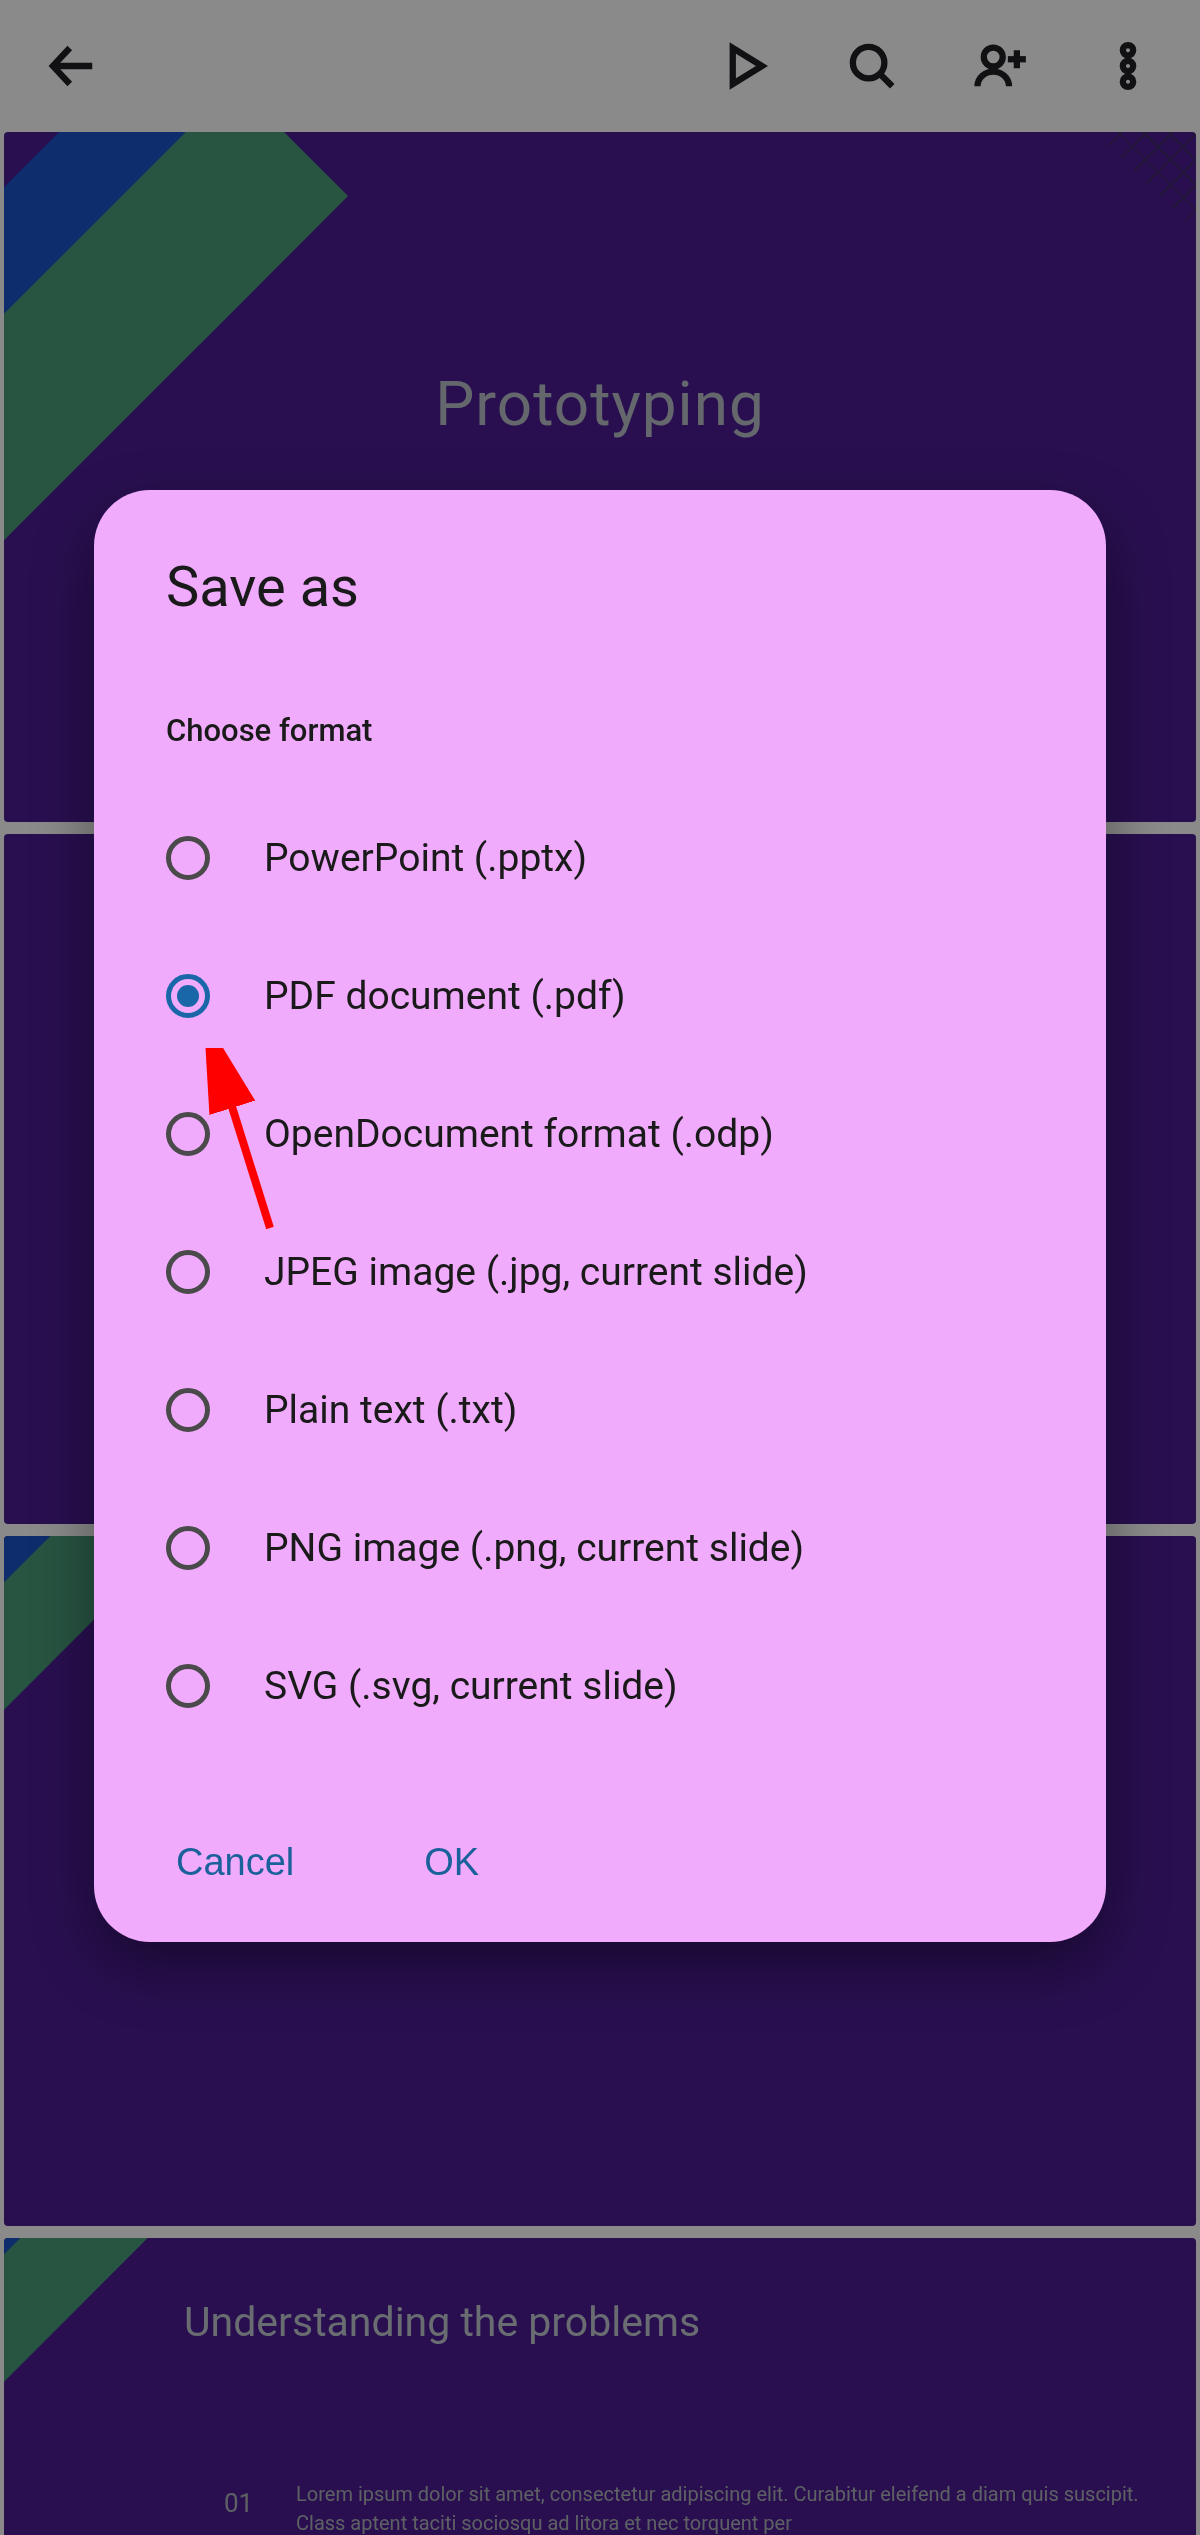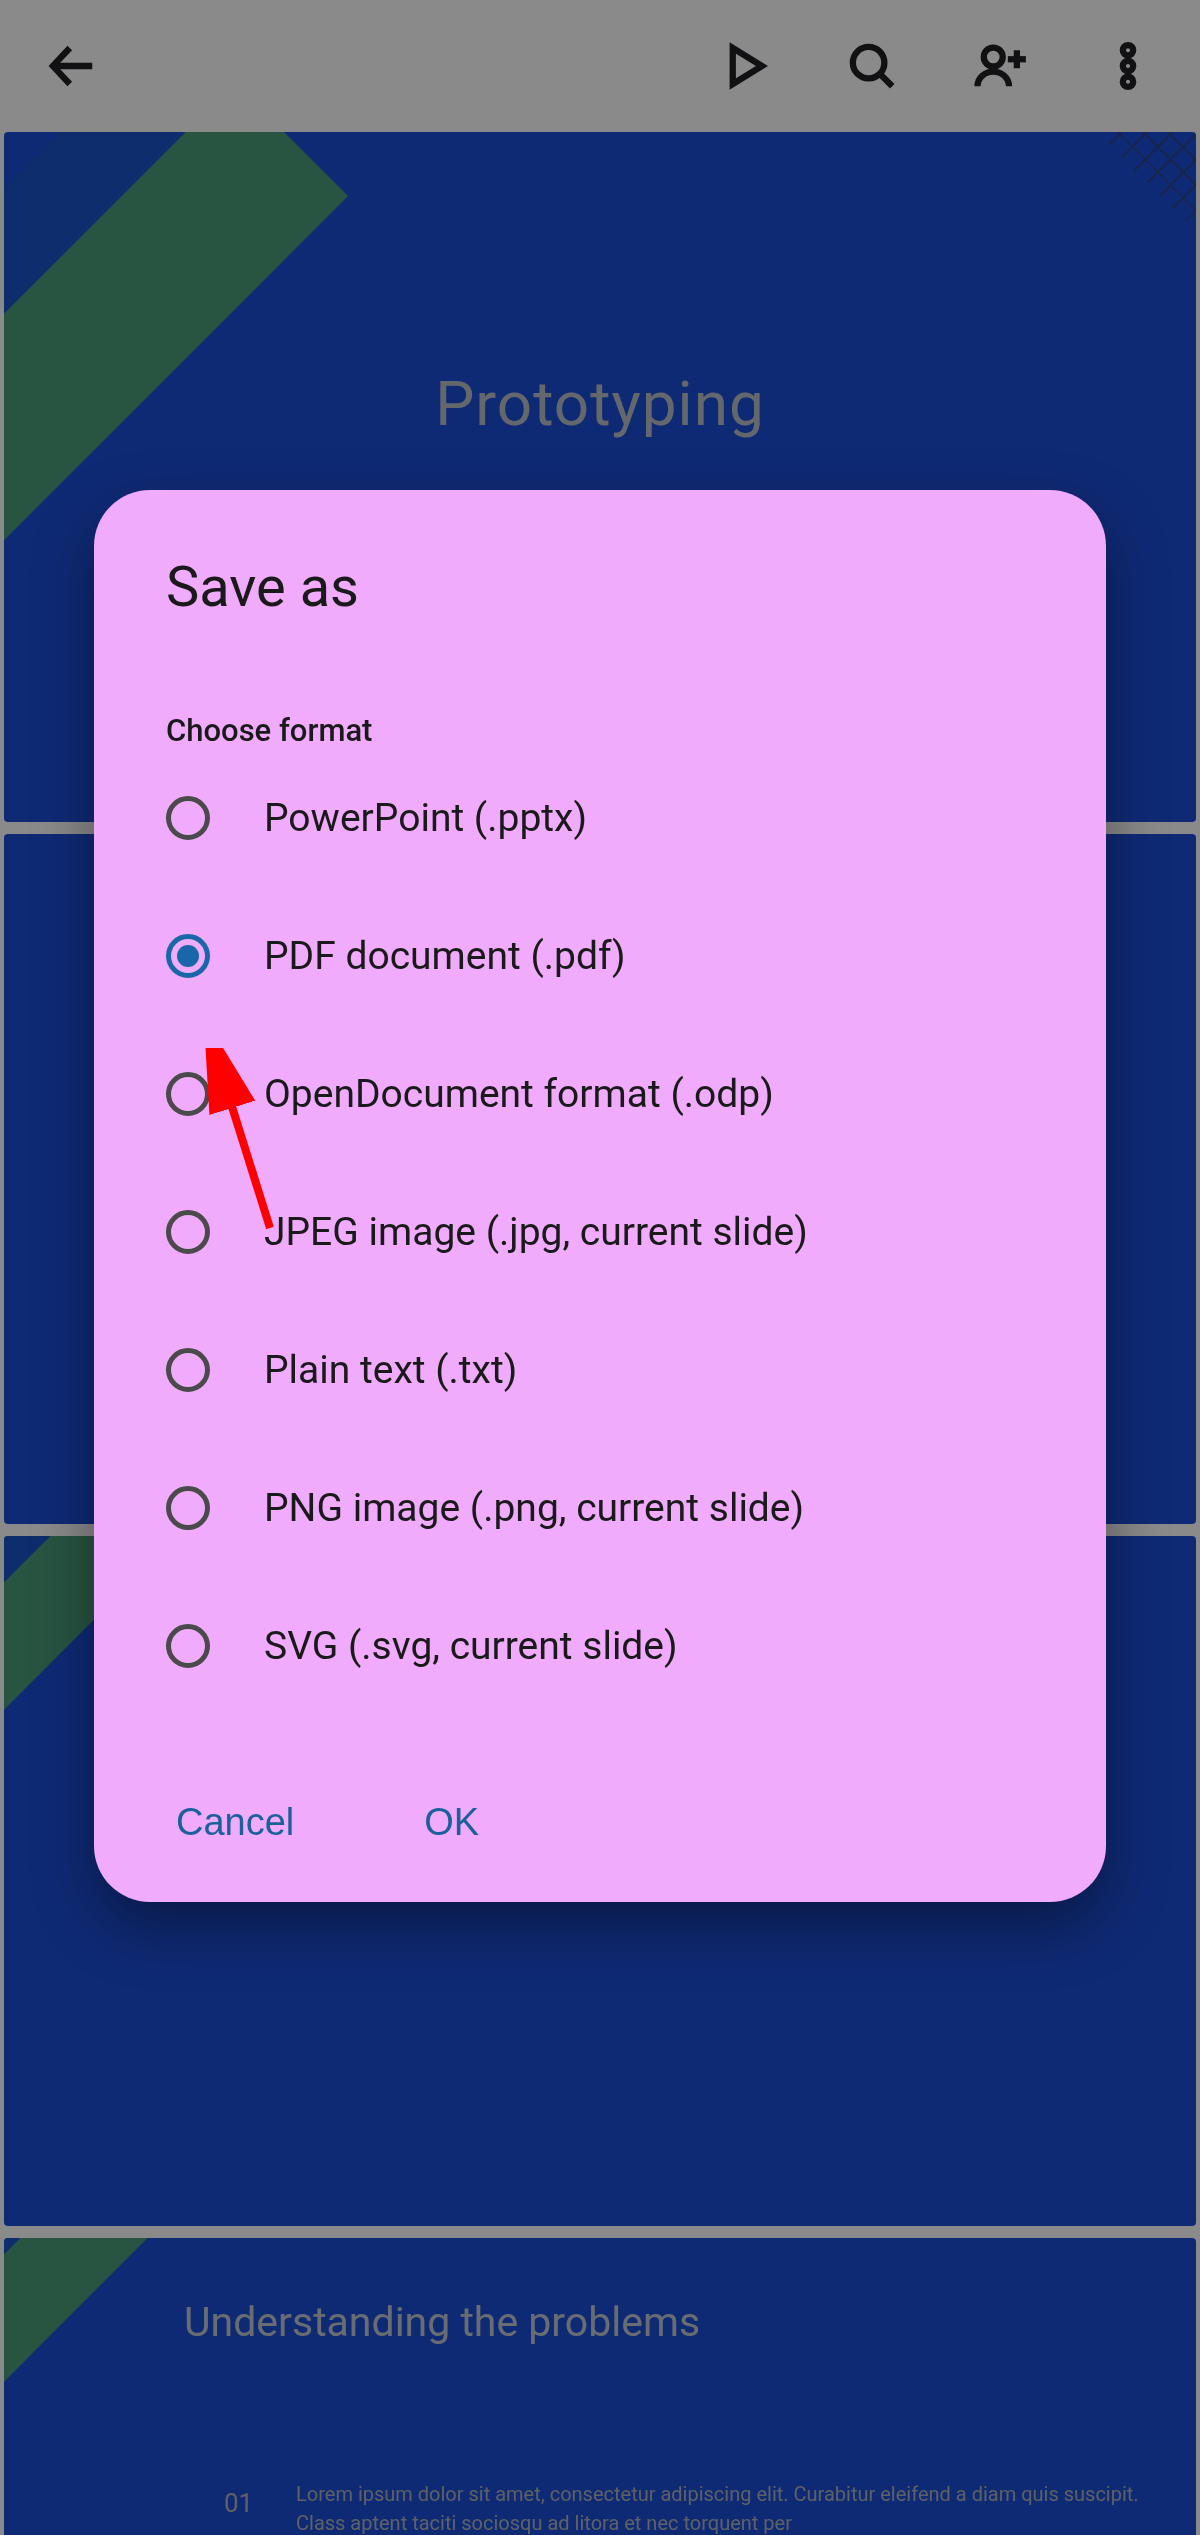--- a/index.html
+++ b/index.html
@@ -31,21 +31,21 @@
     margin-left: 40px;
   }
   .appbar .icon-btn:first-child { margin-left: 0; }
   .appbar svg { width: 54px; height: 54px; stroke: #202124; stroke-width: 2.8; fill: none; }
 
   
   .slides-scroll {
     padding: 0 4px;
   }
   .slide {
-    background: #1d4ed8;
+    background: #4c1d95;
     border-radius: 4px;
     margin-bottom: 12px;
     position: relative;
     overflow: hidden;
   }
   .slide-1 { height: 690px; }
   .slide-2 { height: 690px; }
   .slide-3 { height: 690px; }
   .slide-4 { height: 320px; }
 
@@ -128,21 +128,21 @@
   .dialog-title {
     font-size: 56px;
     font-weight: 400;
     color: #1a1a1a;
     margin-bottom: 92px;
   }
   .dialog-subtitle {
     font-size: 31px;
     font-weight: 500;
     color: #1a1a1a;
-    margin-bottom: 32px;
+    margin-bottom: 72px;
   }
   .radio-row {
     display: flex;
     align-items: center;
     gap: 54px;
     padding: 14px 0;
     margin-bottom: 64px;
     cursor: pointer;
   }
   .radio-row:last-of-type { margin-bottom: 20px; }

